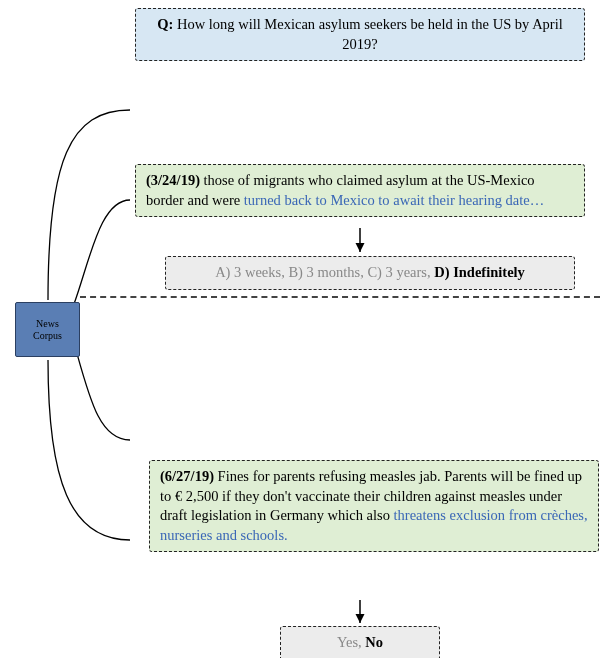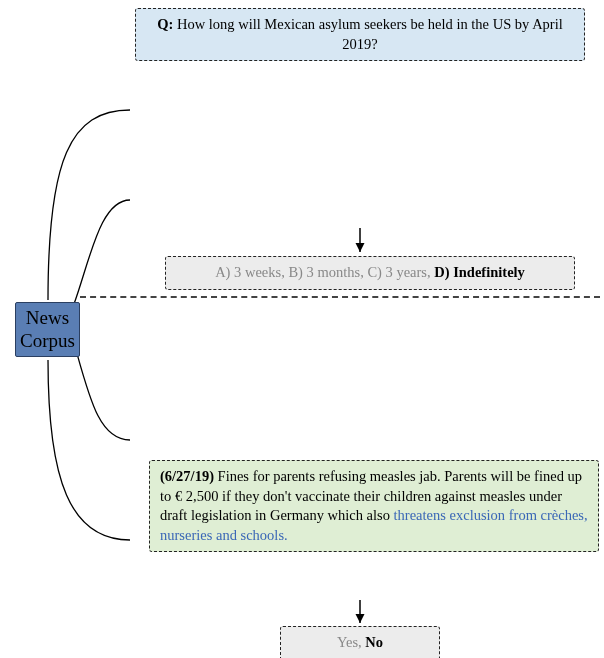--- a/index.html
+++ b/index.html
@@ -41,21 +41,21 @@
     background: #d7e7f3;
   }
 
   .news-box {
     background: #5a7eb4;
     color: #000;
     text-align: center;
     display: flex;
     align-items: center;
     justify-content: center;
-    font-size: 19px;
+    font-size: 10px;
     padding: 4px;
     border: 1px solid #2b3f61;
     border-radius: 2px;
   }
 
   .snippet-yellow {
     background: #fcf1cf;
   }
 
   .snippet-green {
@@ -116,20 +116,23 @@
     <span style="white-space:pre-line; line-height:1.2;">News
 Corpus</span>
   </div>
 
   <div class="box question-box" style="left:135px; top:8px; width:450px; text-align:center;">
     <span class="q-label">Q:</span>
     <span>How long will Mexican asylum seekers be held in the US by April 2019?</span>
   </div>
 
 
+  <div class="box snippet-green" style="left:135px; top:164px; width:450px;">
+    <span class="date-label">(3/24/19)</span><span> those of migrants who claimed asylum at the US-Mexico border and were </span><span class="hl">turned back to Mexico to await their hearing date…</span>
+  </div>
 
   <div class="box answer-box" style="left:165px; top:256px; width:410px;">
     <span>A) 3 weeks, </span><span>B) 3 months, </span><span>C) 3 years, </span><span class="bold">D) Indefinitely</span>
   </div>
 
   <hr class="divider" style="top:296px;">
 
 
 
   <div class="box snippet-green" style="left:149px; top:460px; width:450px;">

